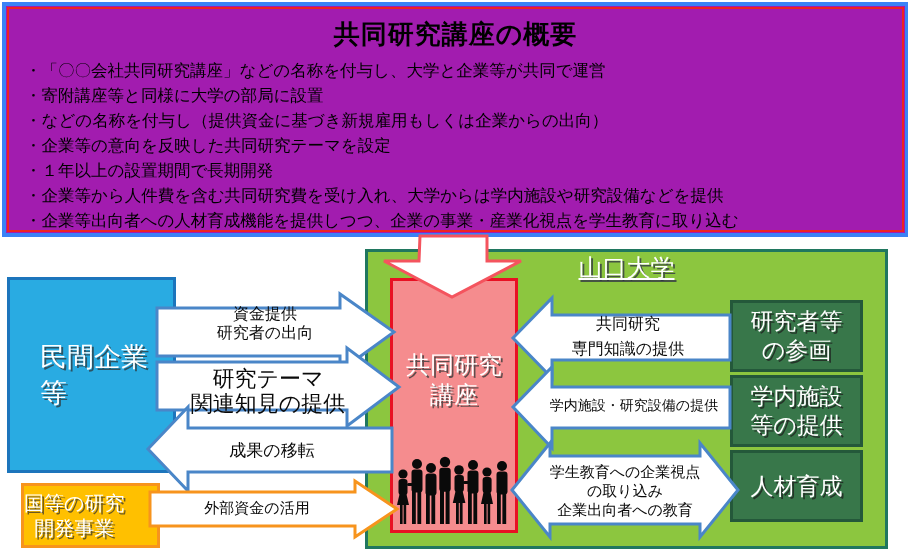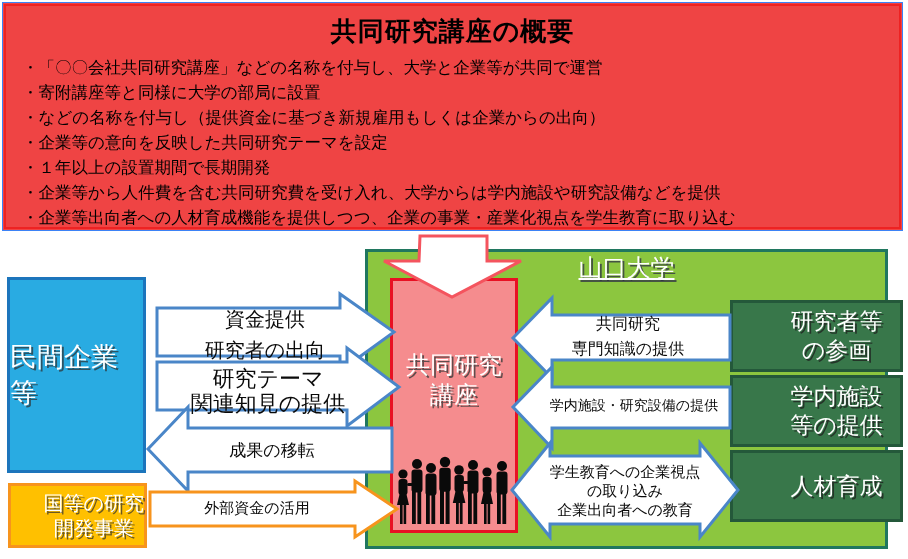--- a/index.html
+++ b/index.html
@@ -4,21 +4,21 @@
 <style>
   html,body { margin:0; padding:0; background:#fff; }
   .stage {
     position:relative; width:908px; height:559px; background:#fff;
     font-family:"Liberation Sans","DejaVu Sans",sans-serif;
     overflow:hidden;
   }
   
   .overview-box {
     position:absolute; left:2px; top:2px; width:899px; height:227px;
-    border:1px solid #3b82f6; background:#ef4444;
+    border:4px solid #3b82f6; background:#a21caf;
   }
   .overview-inner { position:absolute; inset:1px; border:2px solid #ee2222; }
   .ov-title {
     position:absolute; top:8px; left:0; right:0; text-align:center;
     font-size:26px; font-weight:bold; color:#000; letter-spacing:1px;
   }
   .ov-bullets {
     position:absolute; top:49px; left:16px; right:8px;
     font-size:16.5px; line-height:25px; color:#000;
   }
@@ -27,52 +27,52 @@
     position:absolute; left:365px; top:249px; width:517px; height:294px;
     background:#8cc63f; border:3px solid #20775f;
   }
   .univ-label {
     position:absolute; left:365px; top:252px; width:523px; text-align:center;
     font-size:24px; color:#fff; text-shadow:2px 2px 0 rgba(45,45,70,0.75);text-decoration:underline;
   }
   .blue-box {
     position:absolute; left:7px; top:277px; width:133px; height:190px;
     background:#29abe2; border:3px solid #1c75bc;
-    display:flex; align-items:center; justify-content:center;
+    display:flex; align-items:center; justify-content:center;padding-left:30px;
   }
   .blue-box span { font-size:27px; color:#fff; text-shadow:2px 2px 0 rgba(45,45,45,0.7); }
   .yellow-box {
-    position:absolute; left:8px; top:483px; width:133px; height:59px;
+    position:absolute; left:21px; top:483px; width:133px; height:59px;
     background:#ffc000; border:3px solid #f7941d;
-    display:flex; align-items:center; justify-content:flex-end; text-align:center;
+    display:flex; align-items:center; justify-content:flex-start; text-align:center;
   }
   .yellow-box span { font-size:20px; line-height:25px; color:#fff; white-space:pre-line; text-shadow:2px 2px 0 rgba(45,45,45,0.7); }
   .pink-box {
     position:absolute; left:390px; top:278px; width:122px; height:249px;
     background:#f58c8e; border:3px solid #e81123;
     display:flex; align-items:center; justify-content:center; text-align:center;
   }
   .pink-box .course-label {
     font-size:24px; line-height:30px; color:#fff; white-space:pre-line;
     text-shadow:2px 2px 0 rgba(60,60,60,0.8); margin-bottom:52px;
   }
   .people { position:absolute; bottom:5px; left:50%; transform:translateX(-50%); }
   .dg-box {
     position:absolute; left:730px; width:127px; height:66px;
     background:#38774a; border:3px solid #24583a;
-    display:flex; align-items:center; justify-content:center; text-align:center;padding-left:40px;
+    display:flex; align-items:center; justify-content:center; text-align:center;
   }
   .dg-box span { font-size:23px; line-height:29px; color:#fff; white-space:pre-line; text-shadow:2px 2px 0 rgba(30,30,30,0.75); }
   .dg1 { top:300px; } .dg2 { top:375px;align-items:center; } .dg3 { top:450px; }
   
   .arrow-layer { position:absolute; left:0; top:0; width:908px; height:559px; pointer-events:none; }
   .arrow-label {
     position:absolute; text-align:center; white-space:pre-line; color:#0a0a0a;
   }
-  .lab-funding   { left:160px; top:304px; width:210px; font-size:20px; line-height:31px; }
+  .lab-funding   { left:160px; top:304px; width:210px; font-size:16px; line-height:19px; }
   .lab-theme     { left:162px; top:358px; width:212px; font-size:22px; line-height:25px;margin-top:8px; }
   .lab-results   { left:182px; top:439px; width:180px; font-size:17px; }
   .lab-external  { left:162px; top:499px; width:190px; font-size:15px; }
   .lab-joint     { left:530px; top:311px; width:196px; font-size:16px; line-height:25px; }
   .lab-facility  { left:518px; top:397px; width:232px; font-size:14px; }
   .lab-education { left:527px; top:462px; width:196px; font-size:15px; line-height:19px; }
 </style>
 </head>
 <body>
 

